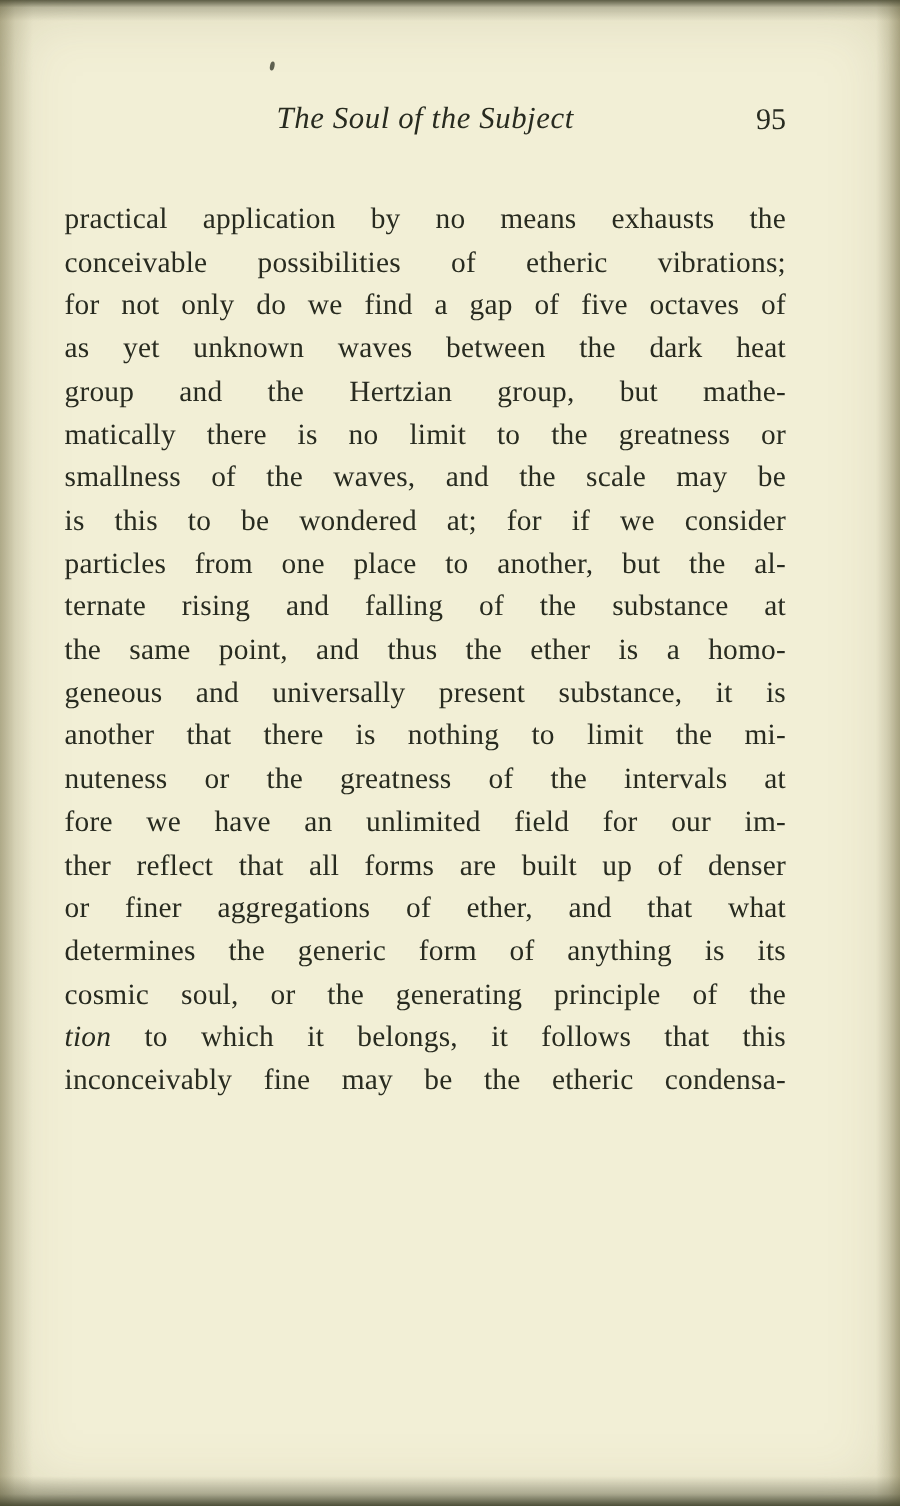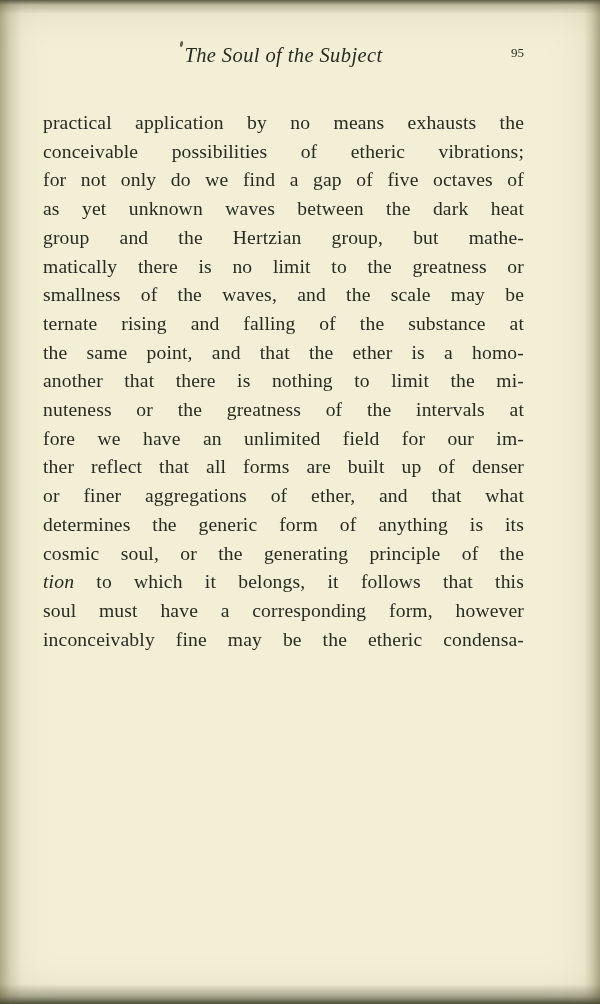--- a/index.html
+++ b/index.html
@@ -18,38 +18,38 @@
       linear-gradient(to right, rgba(110,104,66,0.45) 0px, rgba(110,104,66,0.15) 10px, rgba(110,104,66,0) 22px),
       linear-gradient(to left, rgba(110,104,66,0.5) 0px, rgba(110,104,66,0.18) 8px, rgba(110,104,66,0) 16px),
       #f2efd6;
     box-shadow: inset 0 0 46px rgba(125,115,70,0.28);
     color: #282b20;
   }
   .content {
     position: absolute;
     left: 43px;
     right: 76px;
-    top: 44px;
+    top: 68px;
   }
   .running-header {
     position: relative;
     height: 32px;
     margin-bottom: 18px;
   }
   .header-title {
     text-align: center;
     font-style: italic;
     font-size: 20.5px;
     letter-spacing: 0.4px;
   }
   .page-number {
     position: absolute;
     right: 0;
     top: 1px;
-    font-size: 13px;
+    font-size: 20px;
   }
   .body-text {
     font-size: 19.6px;
     line-height: 28.7px;
     letter-spacing: 0.15px;
     margin-top: 33px;
   }
   .body-text .line {
     text-align: justify;
     text-align-last: justify;
@@ -81,27 +81,29 @@
       <div class="page-number">95</div>
     </div>
     <div class="body-text">
         <div class="line"><span>practical application by no means exhausts the</span></div>
         <div class="line"><span>conceivable possibilities of etheric vibrations;</span></div>
         <div class="line"><span>for not only do we find a gap of five octaves of</span></div>
         <div class="line"><span>as yet unknown waves between the dark heat</span></div>
         <div class="line"><span>group and the Hertzian group, but mathe-</span></div>
         <div class="line"><span>matically there is no limit to the greatness or</span></div>
         <div class="line"><span>smallness of the waves, and the scale may be</span></div>
+        <div class="line"><span>is this to be wondered at; for if we consider</span></div>
+        <div class="line"><span>particles from one place to another, but the al-</span></div>
         <div class="line"><span>ternate rising and falling of the substance at</span></div>
-        <div class="line"><span>the same point, and that the ether is a homo-</span></div>
+        <div class="line"><span>the same point, and thus the ether is a homo-</span></div>
+        <div class="line"><span>geneous and universally present substance, it is</span></div>
         <div class="line"><span>another that there is nothing to limit the mi-</span></div>
         <div class="line"><span>nuteness or the greatness of the intervals at</span></div>
         <div class="line"><span>fore we have an unlimited field for our im-</span></div>
         <div class="line"><span>ther reflect that all forms are built up of denser</span></div>
         <div class="line"><span>or finer aggregations of ether, and that what</span></div>
         <div class="line"><span>determines the generic form of anything is its</span></div>
         <div class="line"><span>cosmic soul, or the generating principle of the</span></div>
         <div class="line"><i>tion</i><span> to which it belongs, it follows that this</span></div>
-        <div class="line"><span>soul must have a corresponding form, however</span></div>
         <div class="line"><span>inconceivably fine may be the etheric condensa-</span></div>
       </div>
   </div>
 </div>
 
 </body></html>

